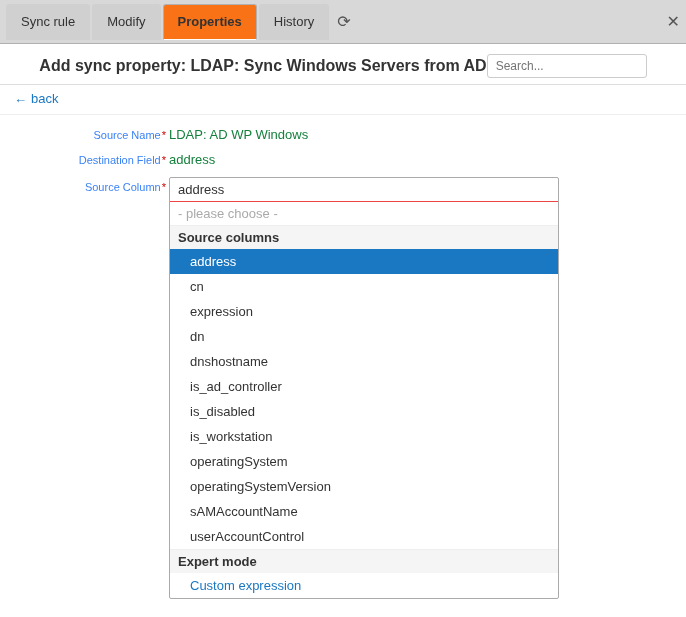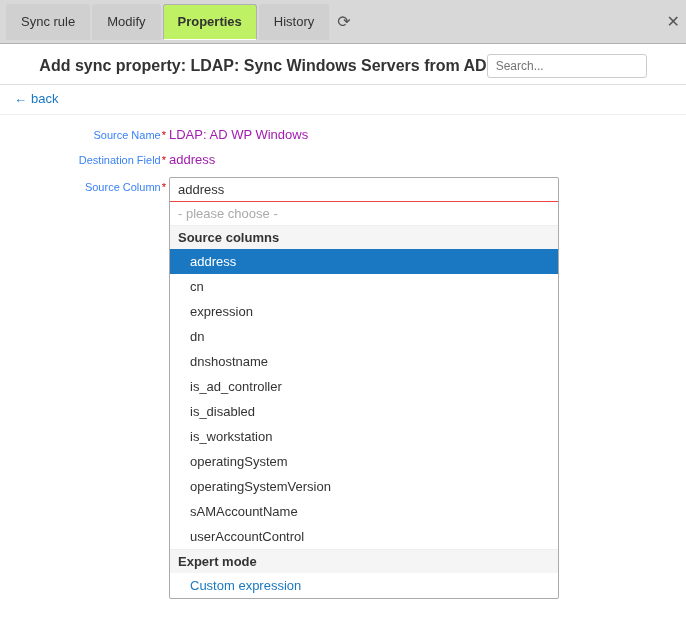--- a/index.html
+++ b/index.html
@@ -28,21 +28,21 @@
       color: #333;
       border: 1px solid transparent;
       border-radius: 3px 3px 0 0;
       height: 36px;
       display: flex;
       align-items: center;
       background: #d0d0d0;
       margin-right: 2px;
     }
     .tab.active {
-      background: #bef264;
+      background: #f97316;
       border-color: #b0b0b0;
       border-bottom-color: #fff;
       font-weight: bold;
     }
     .tab-refresh {
       margin-left: 6px;
       color: #555;
       font-size: 16px;
       cursor: pointer;
       background: none;
@@ -116,21 +116,21 @@
       padding-right: 3px;
       color: #3b82f6;
       font-size: 11px;
     }
     .form-label.required::after {
       content: '*';
       color: #cc0000;
       margin-left: 1px;
     }
     .form-value {
-      color: #a21caf;
+      color: #15803d;
       font-size: 13px;
     }
 
     
     .dropdown-container {
       width: 390px;
       border: 1px solid #aaa;
       border-radius: 2px;
       position: relative;
       background: #fff;

